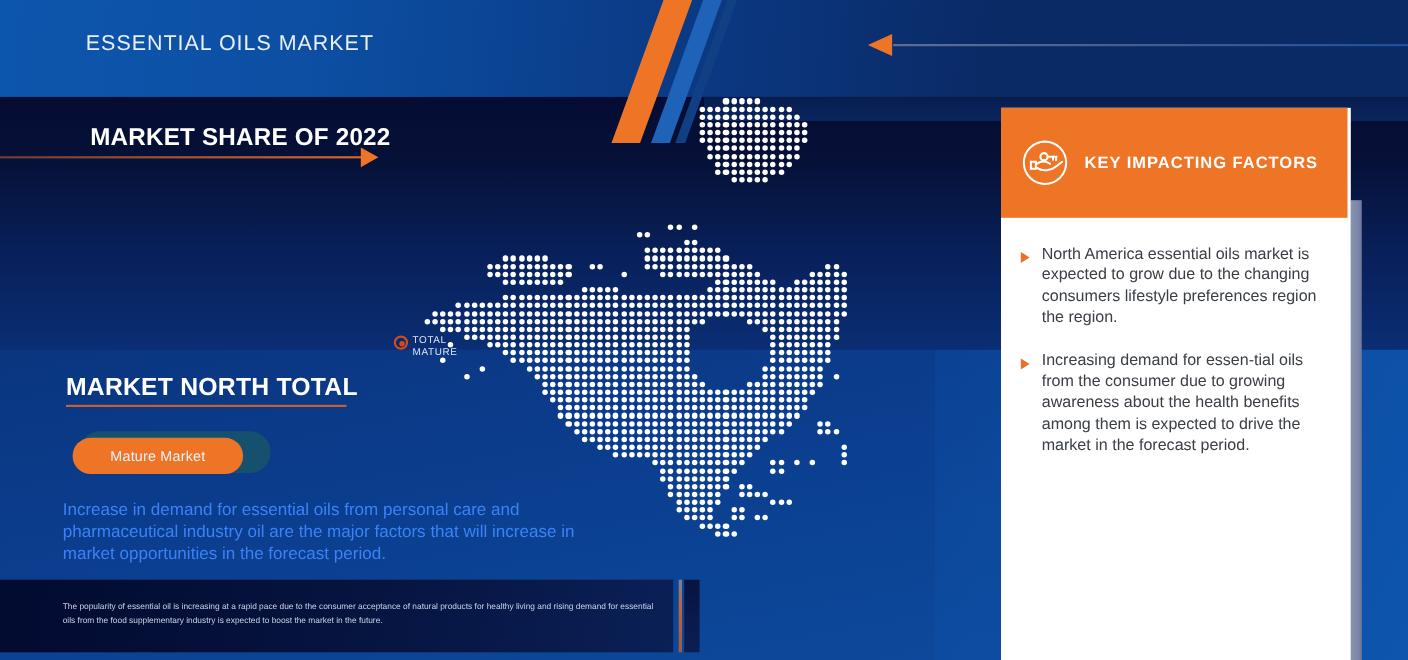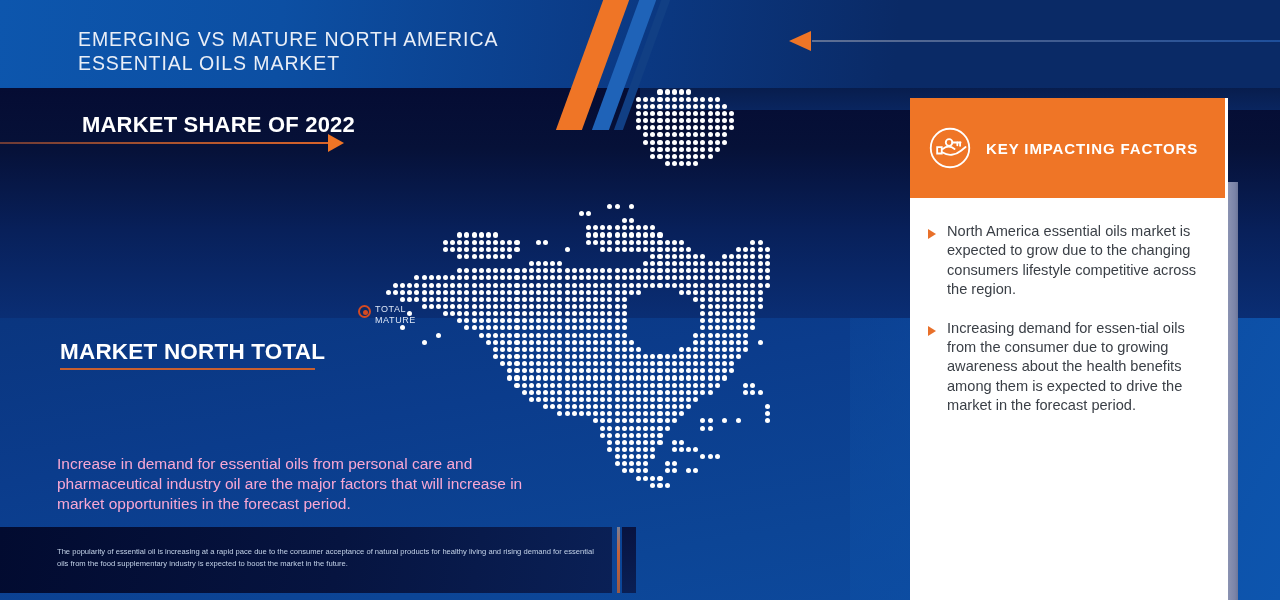--- a/index.html
+++ b/index.html
@@ -118,21 +118,21 @@
   #pill-mature .pill-back  { left: 6px; top: 0px; width: 174px; height: 38px; background: #15506e; }
   #pill-mature .pill-front { left: 0px; top: 6px; width: 155px; height: 33px; background: #ef7526; }
 
   #pill-emerging { left: 258px; top: 390px; width: 184px; height: 48px; }
   #pill-emerging .pill-back  { left: 28px; top: 0px;  width: 152px; height: 42px; background: #ef7526; }
   #pill-emerging .pill-front { left: 0px;  top: 6px;  width: 158px; height: 34px; background: #1b5674; }
 
   
   .body-copy {
     position: absolute; left: 57px; top: 454px; width: 500px;
-    color: #f9a8d4; font-size: 15.5px; line-height: 20px;
+    color: #3b82f6; font-size: 15.5px; line-height: 20px;
   }
 
   
   .band-dark {
     position: absolute; left: 0px; top: 527px; width: 612px; height: 66px;
     background: linear-gradient(100deg, #020b30 0%, #061440 55%, #0a2056 100%);
   }
   .band-sep {
     position: absolute; left: 617px; top: 527px; width: 3px; height: 66px;
     background: linear-gradient(180deg, #7a7f95 0%, #c2613a 40%, #9a5a46 100%);
@@ -194,21 +194,20 @@
   <div class="bg-header"></div>
 
   <div class="stripe stripe-orange"></div>
   <div class="stripe stripe-blue1"></div>
   <div class="stripe stripe-blue2"></div>
 
   <div class="tr-line"></div>
   <div class="tr-arrow"></div>
 
   <div class="title-main">
-    <span>EMERGING VS MATURE NORTH AMERICA</span>
     <span class="l2">ESSENTIAL OILS MARKET</span>
   </div>
 
   <div class="market-share">MARKET SHARE OF 2022</div>
   <div class="ms-line"></div>
   <div class="ms-arrow"></div>
 
   <div id="map-layer">
       <div style="position: absolute; width: 5.1px; height: 5.1px; border-radius: 50%; background: rgb(255, 255, 255); left: 287.45px; top: 1.45px;"></div>
       <div style="position: absolute; width: 5.1px; height: 5.1px; border-radius: 50%; background: rgb(255, 255, 255); left: 294.6px; top: 1.45px;"></div>
@@ -1285,20 +1284,24 @@
     </div>
   <div class="map-marker"></div>
   <div class="map-label">
     <div>TOTAL</div>
     <div>MATURE</div>
   </div>
 
   <div class="mst-title">MARKET NORTH TOTAL</div>
   <div class="mst-line"></div>
 
+  <div class="pill-wrap" id="pill-mature">
+    <div class="pill-back"></div>
+    <div class="pill-front">Mature Market</div>
+  </div>
 
 
   <div class="body-copy">Increase in demand for essential oils from personal care and pharmaceutical industry oil are the major factors that will increase in market opportunities in the forecast period.</div>
 
   <div class="band-dark"></div>
   <div class="band-sep"></div>
   <div class="band-dark2"></div>
   <div class="band-text">The popularity of essential oil is increasing at a rapid pace due to the consumer acceptance of natural products for healthy living and rising demand for essential oils from the food supplementary industry is expected to boost the market in the future.</div>
 
   <div class="panel-shadow"></div>
@@ -1315,21 +1318,21 @@
         <path d="M32 18 v3" stroke-width="2" stroke-linecap="round"></path>
         <path d="M35 18 v3.5" stroke-width="2" stroke-linecap="round"></path>
       </svg>
     </span>
     <span class="panel-title">KEY IMPACTING FACTORS</span>
   </div>
 
   <div class="bullets">
     <div class="bullet">
       <span class="bullet-mark"></span>
-      <span class="bullet-text">North America essential oils market is expected to grow due to the changing consumers lifestyle competitive across the region.</span>
+      <span class="bullet-text">North America essential oils market is expected to grow due to the changing consumers lifestyle preferences region the region.</span>
     </div>
     <div class="bullet">
       <span class="bullet-mark"></span>
       <span class="bullet-text">Increasing demand for essen-tial oils from the consumer due to growing awareness about the health benefits among them is expected to drive the market in the forecast period.</span>
     </div>
   </div>
 
 </div>
 
 </body></html>

